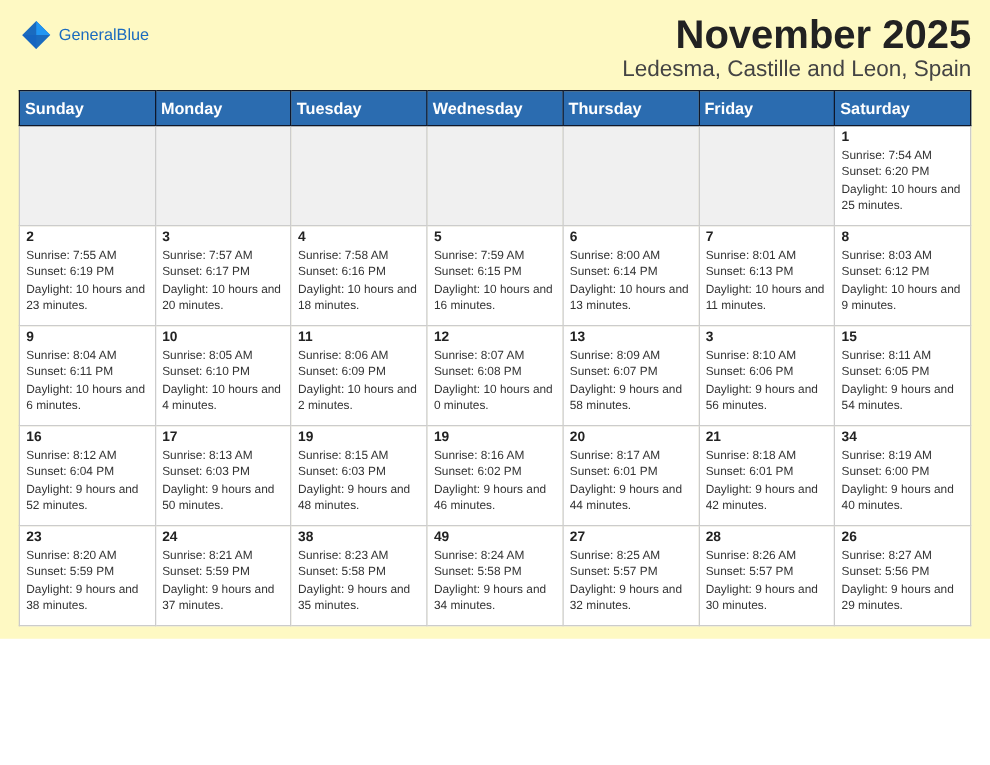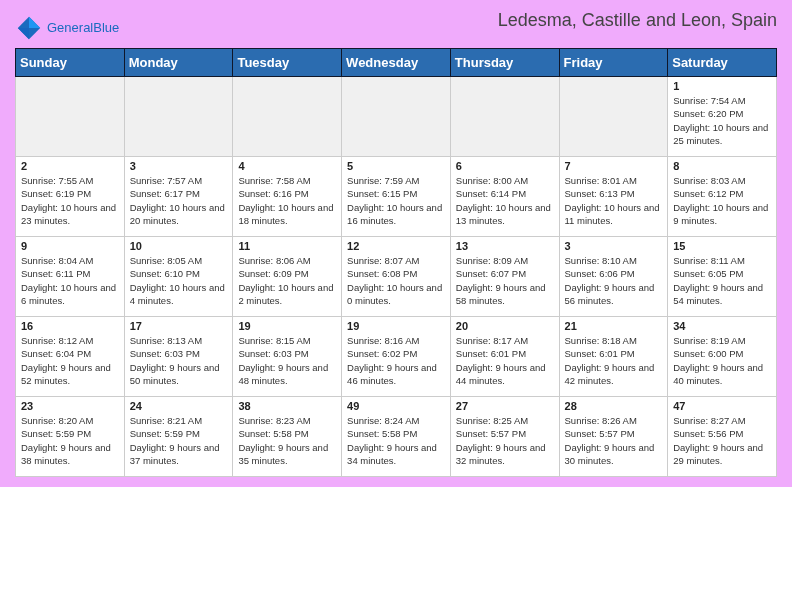--- a/index.html
+++ b/index.html
@@ -5,21 +5,21 @@
     * { box-sizing: border-box; margin: 0; padding: 0; }
     body {
       font-family: Arial, sans-serif;
       background: #fff;
       width: 792px;
       min-height: 612px;
       overflow: hidden;
     }
     .page {
       width: 792px;
-      background: #f0abfc;
+      background: #fef9c3;
       padding: 10px 15px 10px 15px;
     }
     .header-section {
       display: flex;
       justify-content: space-between;
       align-items: flex-start;
       margin-bottom: 6px;
     }
     .logo {
       display: flex;
@@ -107,20 +107,21 @@
       <svg class="logo-icon" viewBox="0 0 40 40">
         <polygon points="20,4 36,20 20,36 4,20" fill="#1a6bbf"></polygon>
         <polygon points="20,4 36,20 20,20" fill="#2196F3"></polygon>
         <polygon points="4,20 20,20 20,36" fill="#1565C0"></polygon>
       </svg>
       <div class="logo-text">
         <div><span>General</span><span style="color:#1a6bbf">Blue</span></div>
       </div>
     </div>
     <div class="title-section">
+      <div class="month-title">November 2025</div>
       <div class="location">Ledesma, Castille and Leon, Spain</div>
     </div>
   </div>
 
   <table class="calendar">
     <thead>
       <tr>
       <th>Sunday</th>
           <th>Monday</th>
           <th>Tuesday</th>
@@ -252,19 +253,19 @@
           </td>
           <td>
             <span class="day-num">27</span>
             <div class="day-info">Sunrise: 8:25 AM<br>Sunset: 5:57 PM<br>Daylight: 9 hours and 32 minutes.</div>
           </td>
           <td>
             <span class="day-num">28</span>
             <div class="day-info">Sunrise: 8:26 AM<br>Sunset: 5:57 PM<br>Daylight: 9 hours and 30 minutes.</div>
           </td>
           <td>
-            <span class="day-num">47</span>
+            <span class="day-num">26</span>
             <div class="day-info">Sunrise: 8:27 AM<br>Sunset: 5:56 PM<br>Daylight: 9 hours and 29 minutes.</div>
           </td>
         </tr>
       </tbody>
   </table>
 </div>
 
 </body></html>

